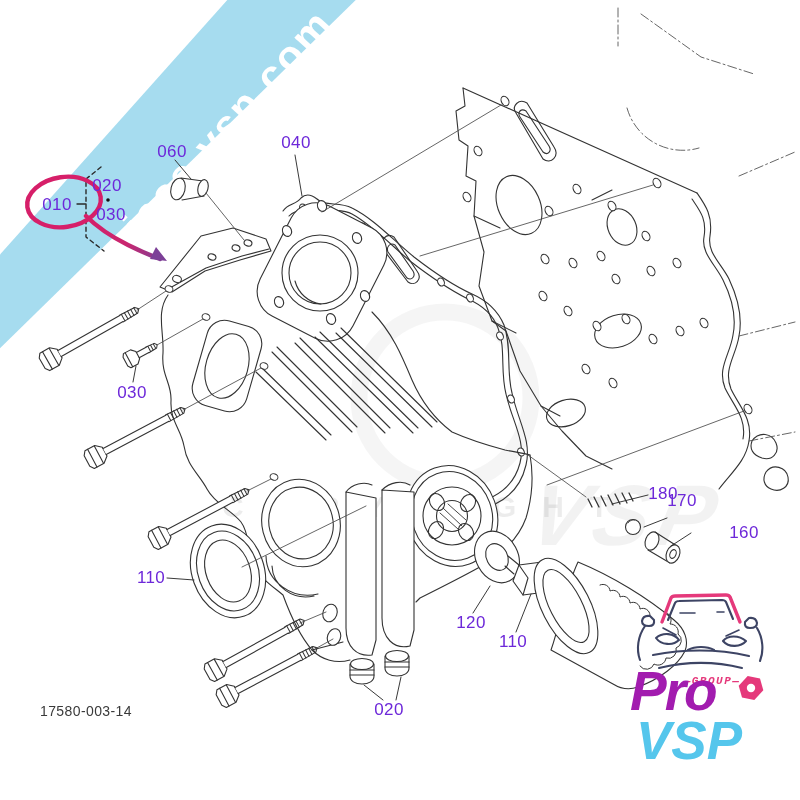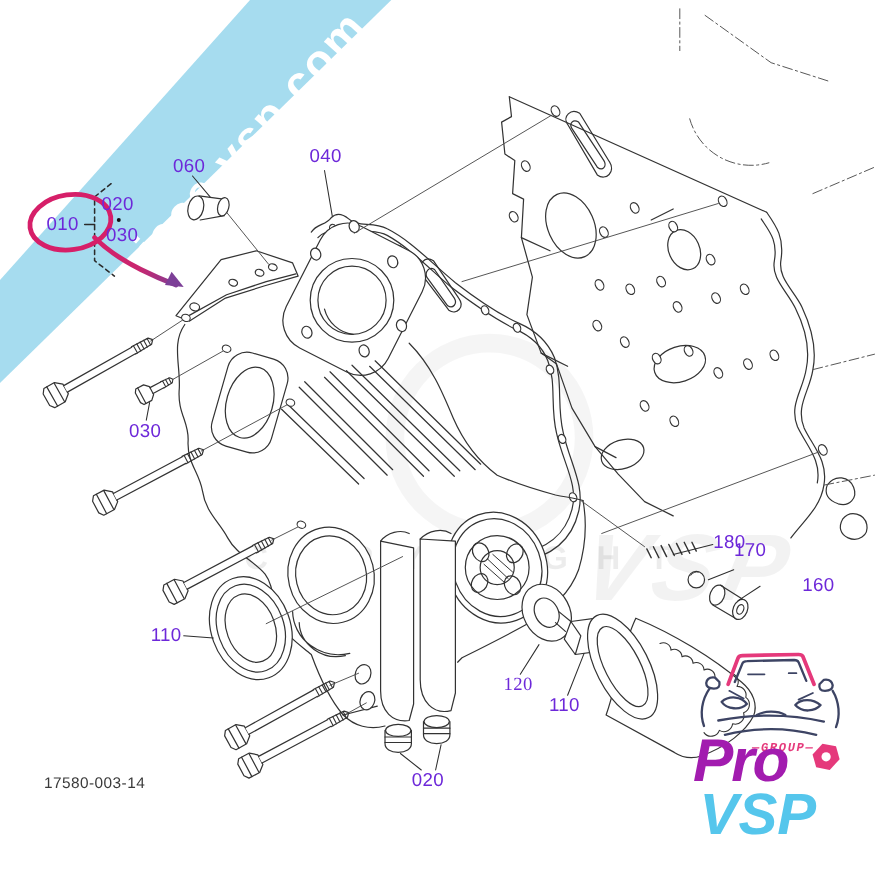--- a/index.html
+++ b/index.html
@@ -312,21 +312,21 @@
 </svg>
 
   <div class="plabel" style="left:57px;top:204px;">010</div>
   <div class="plabel" style="left:107px;top:185px;">020</div>
   <div class="plabel" style="left:111px;top:214px;">030</div>
   <div class="plabel" style="left:172px;top:151px;">060</div>
   <div class="plabel" style="left:296px;top:142px;">040</div>
   <div class="plabel" style="left:132px;top:392px;">030</div>
   <div class="plabel" style="left:151px;top:577px;">110</div>
   <div class="plabel" style="left:389px;top:709px;">020</div>
-  <div class="plabel" style="left:471px;top:622px;font-family:Liberation Serif, serif;">120</div>
+  <div class="plabel" style="left:471px;top:622px;">120</div>
   <div class="plabel" style="left:513px;top:641px;">110</div>
   <div class="plabel" style="left:663px;top:493px;">180</div>
   <div class="plabel" style="left:682px;top:500px;">170</div>
   <div class="plabel" style="left:744px;top:532px;">160</div>
 
   <div class="dwgnum">17580-003-14</div>
 
   <div class="logo-group">—GROUP—</div>
   <div class="logo-pro">Pro</div>
   <div class="logo-vsp">VSP</div>

